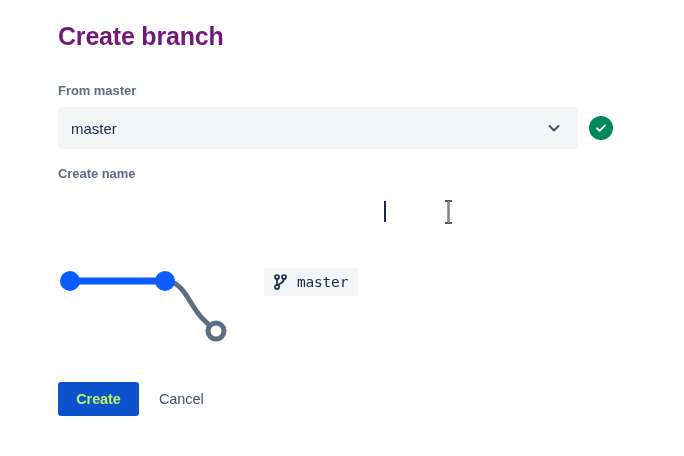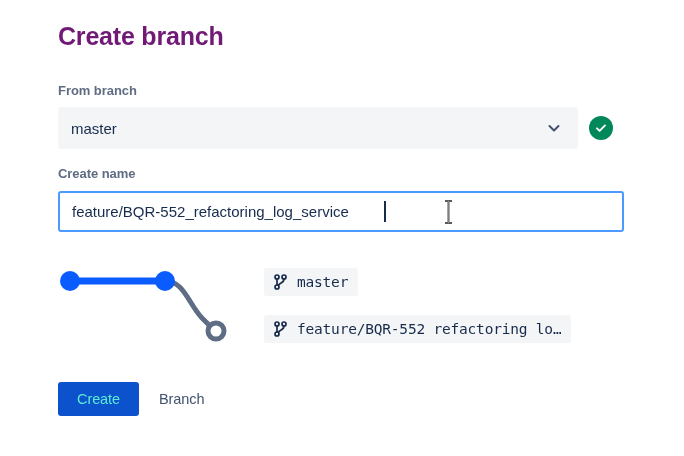--- a/index.html
+++ b/index.html
@@ -163,26 +163,26 @@
   }
 
   
   .btn-create {
     position: absolute;
     left: 58px;
     top: 382px;
     width: 81px;
     height: 34px;
     background: #0c52cc;
-    color: #5eead4;
+    color: #bef264;
     border: none;
     border-radius: 3px;
     font-family: "Liberation Sans", sans-serif;
     font-size: 14.5px;
-    font-weight: normal;
+    font-weight: bold;
     cursor: pointer;
     letter-spacing: -0.1px;
   }
   .btn-cancel {
     position: absolute;
     left: 153px;
     top: 382px;
     height: 34px;
     background: transparent;
     border: none;
@@ -204,42 +204,41 @@
     pointer-events: none;
   }
 </style>
 </head>
 <body>
 
 <div class="page">
 
   <div class="page-title">Create branch</div>
 
-  <div class="field-label label-from-branch">From branch</div>
+  <div class="field-label label-from-branch">From master</div>
 
   <div class="from-branch-row">
     <div class="select-control">
       <span class="select-value">master</span>
       <span class="select-chevron">
         <svg width="16" height="16" viewBox="0 0 16 16" aria-hidden="true">
           <path d="M3.5 6 L8 10.5 L12.5 6" fill="none" stroke="#42526e" stroke-width="2" stroke-linecap="round" stroke-linejoin="round"></path>
         </svg>
       </span>
     </div>
 
     <div class="success-badge">
       <svg width="14" height="14" viewBox="0 0 14 14" aria-hidden="true">
         <path d="M3 7.3 L5.6 9.9 L11 4.4" fill="none" stroke="#ffffff" stroke-width="1.9" stroke-linecap="round" stroke-linejoin="round"></path>
       </svg>
     </div>
   </div>
 
   <div class="field-label label-branch-name">Create name</div>
 
-  <input class="text-input" type="text" value="feature/BQR-552_refactoring_log_service" style="">
   <div class="caret"></div>
 
   <div class="branch-graph">
     <svg width="190" height="92" viewBox="0 0 190 92" aria-hidden="true">
       <path d="M113 23 C 132 23, 136 45, 150 60 C 155 65, 158 68, 161 71" fill="none" stroke="#5e6c84" stroke-width="5" stroke-linecap="round"></path>
       <line x1="18" y1="23" x2="113" y2="23" stroke="#0b5cff" stroke-width="7" stroke-linecap="round"></line>
       <circle cx="18" cy="23" r="10" fill="#0b5cff"></circle>
       <circle cx="113" cy="23" r="10" fill="#0b5cff"></circle>
       <circle cx="164" cy="73" r="8" fill="#ffffff" stroke="#5e6c84" stroke-width="5"></circle>
     </svg>
@@ -251,35 +250,23 @@
         <circle cx="3" cy="3" r="2" fill="none" stroke="#172b4d" stroke-width="1.7"></circle>
         <circle cx="10" cy="3" r="2" fill="none" stroke="#172b4d" stroke-width="1.7"></circle>
         <circle cx="3" cy="13" r="2" fill="none" stroke="#172b4d" stroke-width="1.7"></circle>
         <path d="M3 5 V11" fill="none" stroke="#172b4d" stroke-width="1.7" stroke-linecap="round"></path>
         <path d="M10 5 C10 9, 6 8.6, 4.4 11.4" fill="none" stroke="#172b4d" stroke-width="1.7" stroke-linecap="round"></path>
       </svg>
     </span>
     <span class="chip-text">master</span>
   </div>
 
-  <div class="chip chip-feature">
-    <span class="chip-icon">
-      <svg width="13" height="16" viewBox="0 0 13 16" aria-hidden="true">
-        <circle cx="3" cy="3" r="2" fill="none" stroke="#172b4d" stroke-width="1.7"></circle>
-        <circle cx="10" cy="3" r="2" fill="none" stroke="#172b4d" stroke-width="1.7"></circle>
-        <circle cx="3" cy="13" r="2" fill="none" stroke="#172b4d" stroke-width="1.7"></circle>
-        <path d="M3 5 V11" fill="none" stroke="#172b4d" stroke-width="1.7" stroke-linecap="round"></path>
-        <path d="M10 5 C10 9, 6 8.6, 4.4 11.4" fill="none" stroke="#172b4d" stroke-width="1.7" stroke-linecap="round"></path>
-      </svg>
-    </span>
-    <span class="chip-text">feature/BQR-552_refactoring_lo…</span>
-  </div>
 
   <button class="btn-create">Create</button>
-  <button class="btn-cancel">Branch</button>
+  <button class="btn-cancel">Cancel</button>
 
   <div class="mouse-cursor">
     <svg width="11" height="24" viewBox="0 0 11 24" aria-hidden="true">
       <path d="M2 1.2 H9 M2 22.8 H9 M5.5 1.2 V22.8" stroke="#000000" stroke-width="1.7" fill="none" stroke-linecap="butt"></path>
       <path d="M2 1.2 H9 M2 22.8 H9 M5.5 1.2 V22.8" stroke="#ffffff" stroke-width="0.5" fill="none" stroke-linecap="butt"></path>
     </svg>
   </div>
 
 </div>
 

